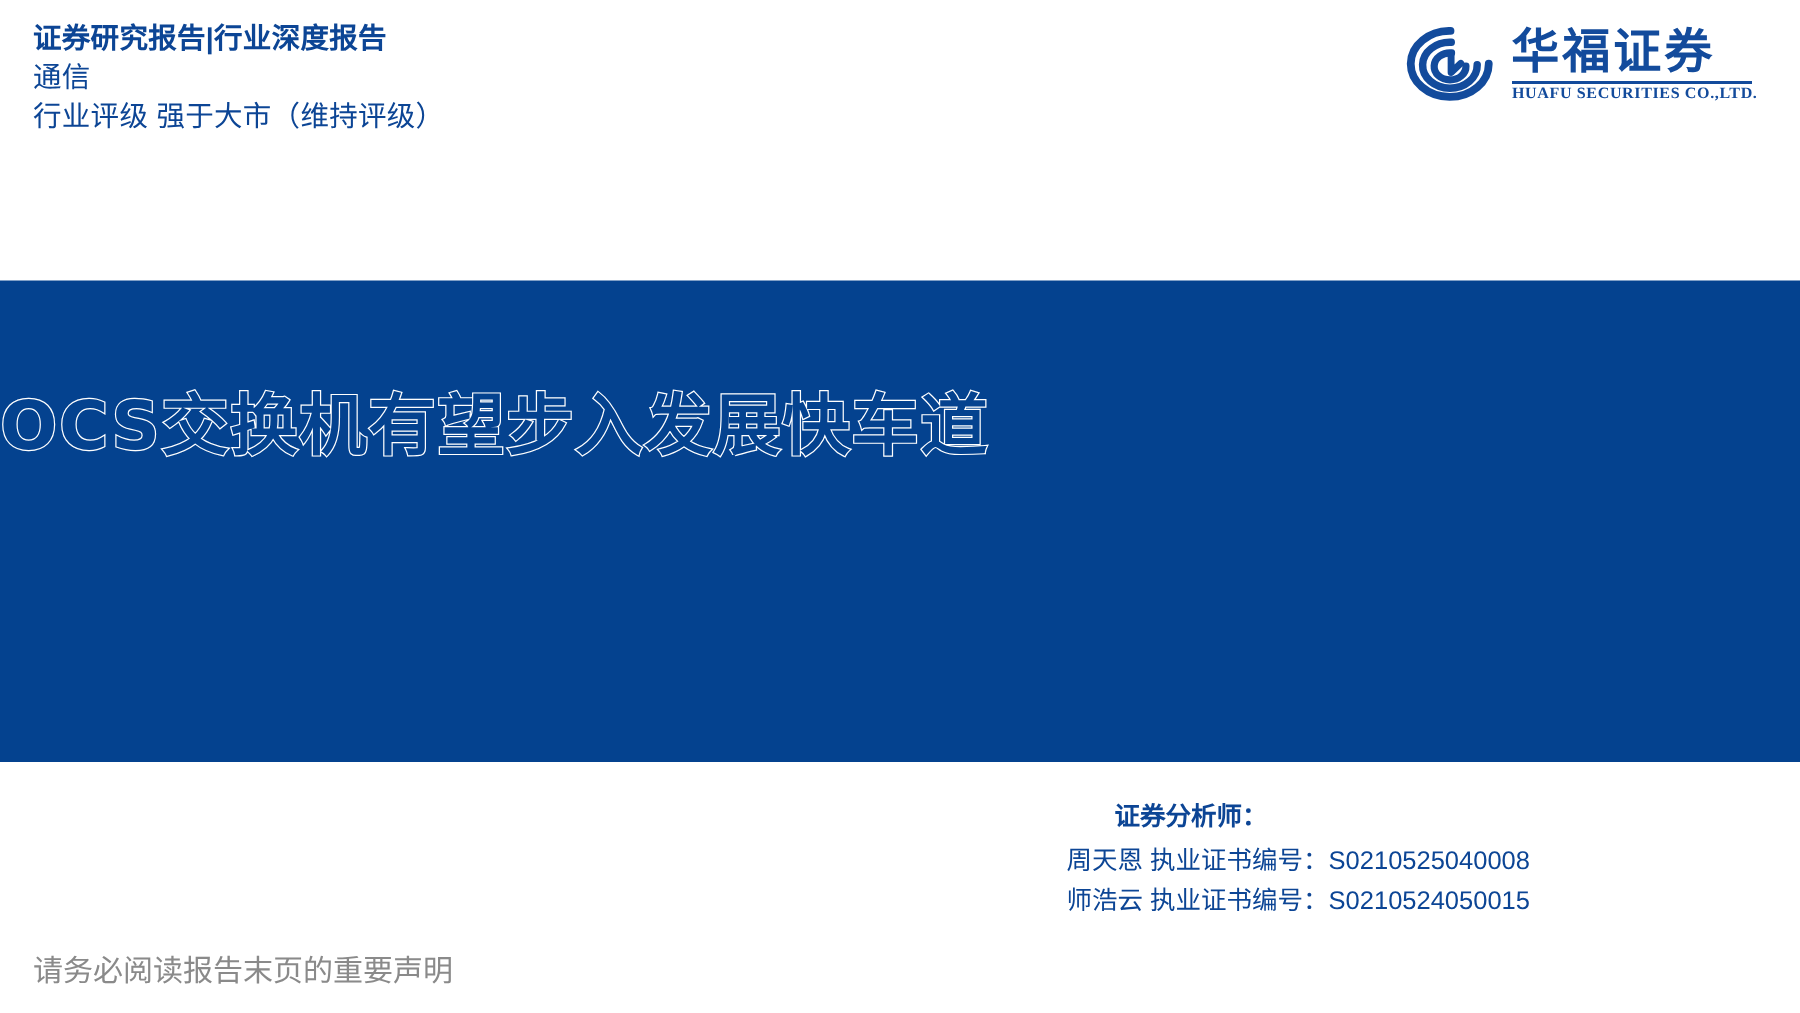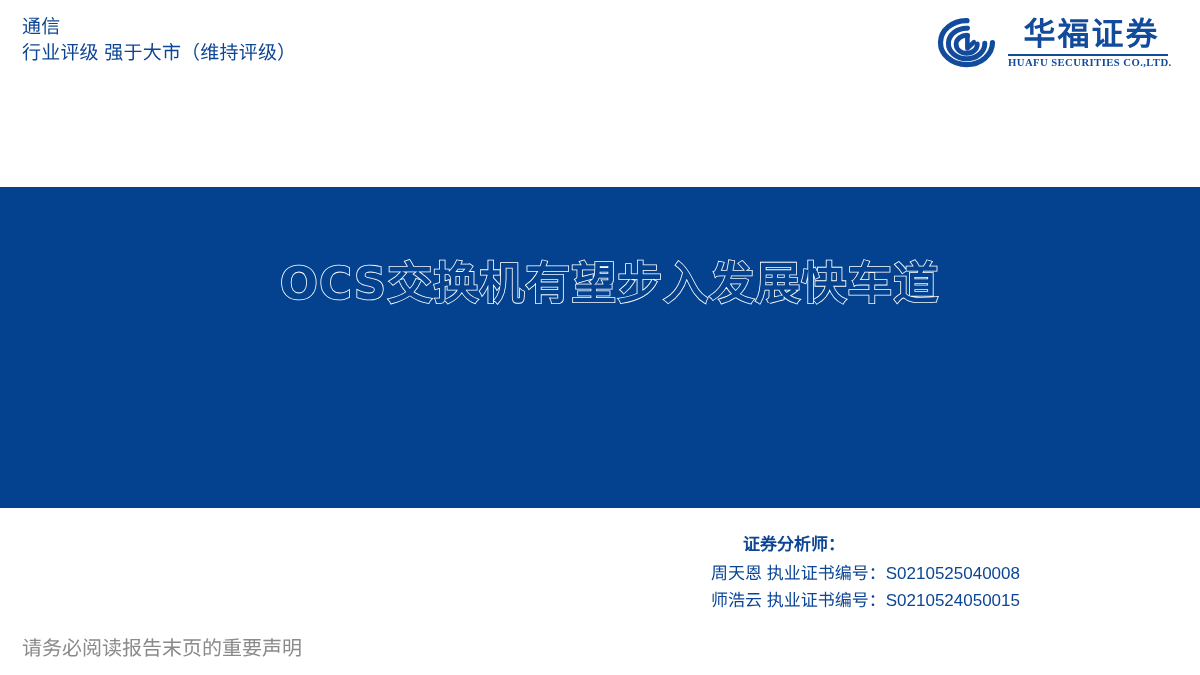--- a/index.html
+++ b/index.html
@@ -73,21 +73,20 @@
     align-items: stretch;
   }
   .logo-cn {
     font-family: "DejaVu Sans", "Liberation Sans", sans-serif;
     font-size: 32px;
     font-weight: 700;
     color: #134b9c;
     letter-spacing: 2px;
     line-height: 1.05;
     white-space: nowrap;
-    margin-left: 16px;
   }
   .logo-rule {
     height: 1.5px;
     background: #134b9c;
     margin: 2px 0 1px 0;
   }
   .logo-en {
     font-family: "Liberation Serif", "DejaVu Serif", serif;
     font-size: 10.5px;
     font-weight: 700;
@@ -107,31 +106,30 @@
     width: 1200px;
     height: 321px;
     background: #04428f;
   }
 
   .title-main {
     position: absolute;
     left: 0;
     right: 0;
     top: 70px;
-    text-align: center;
+    text-align: left;
     font-family: "DejaVu Sans", "Liberation Sans", sans-serif;
     font-size: 45px;
     font-weight: 700;
     letter-spacing: 1px;
     color: #04428f;
     -webkit-text-stroke: 1.6px #ffffff;
     paint-order: stroke fill;
     white-space: nowrap;
     line-height: 1.2;
-    padding-left: 19px;
   }
 
   .title-sub {
     position: absolute;
     right: 375px;
     top: 152px;
     text-align: right;
     font-family: "DejaVu Sans", "Liberation Sans", sans-serif;
     font-size: 30px;
     font-weight: 700;
@@ -179,20 +177,21 @@
   }
 </style>
 </head>
 <body>
 
 <div class="page">
 
   <div class="header">
 
     <div class="header-meta">
+      <div class="meta-line">证券研究报告|行业深度报告</div>
       <div class="meta-line sub">通信</div>
       <div class="meta-line sub">行业评级 强于大市（维持评级）</div>
     </div>
 
     <div class="logo">
       <svg class="logo-mark" viewBox="0 0 62 50" aria-hidden="true">
         <g fill="none" stroke="#134b9c" stroke-linecap="round">
           <path d="M56.5 24.5 A26 22 0 1 1 31 2.6" stroke-width="5.2"></path>
           <path d="M48.8 25.2 A18.2 15.3 0 1 1 31.5 10.2" stroke-width="5.0"></path>
           <path d="M41.3 26.0 A10.6 9.0 0 1 1 31.7 17.3" stroke-width="4.8"></path>

